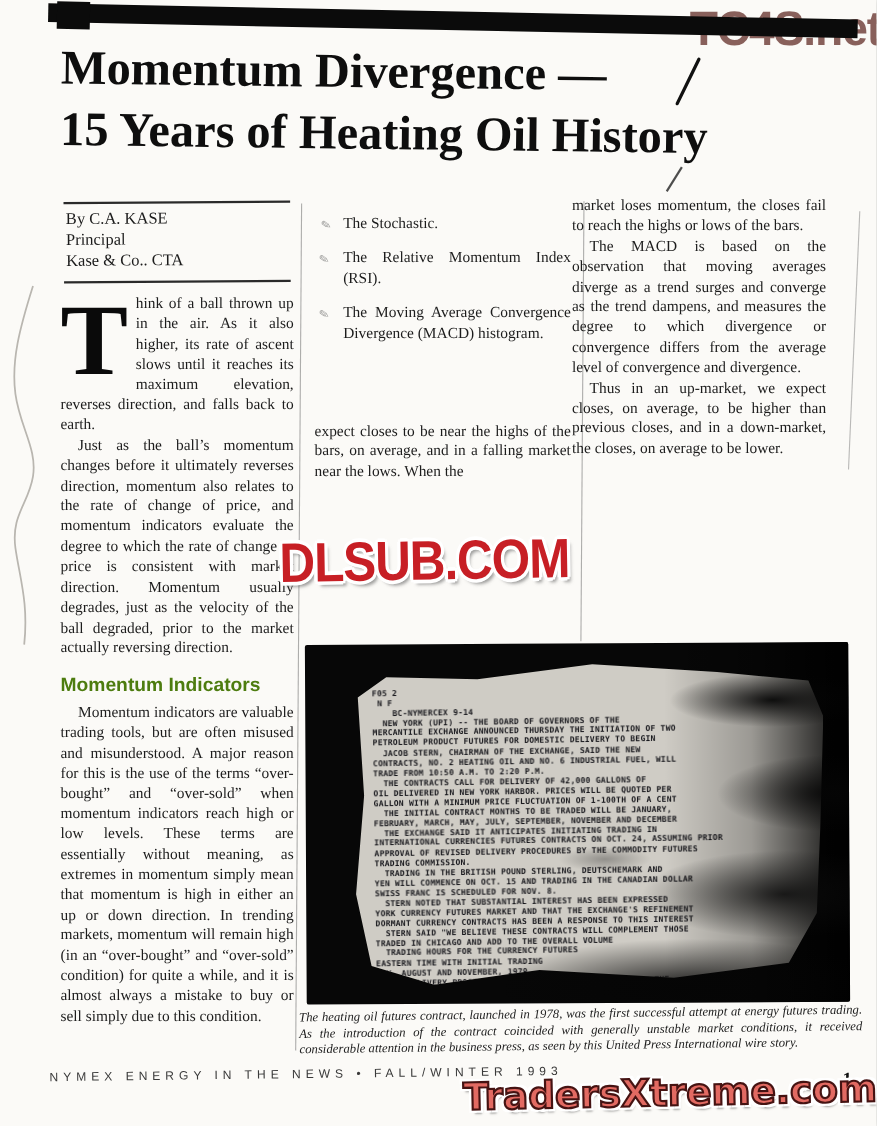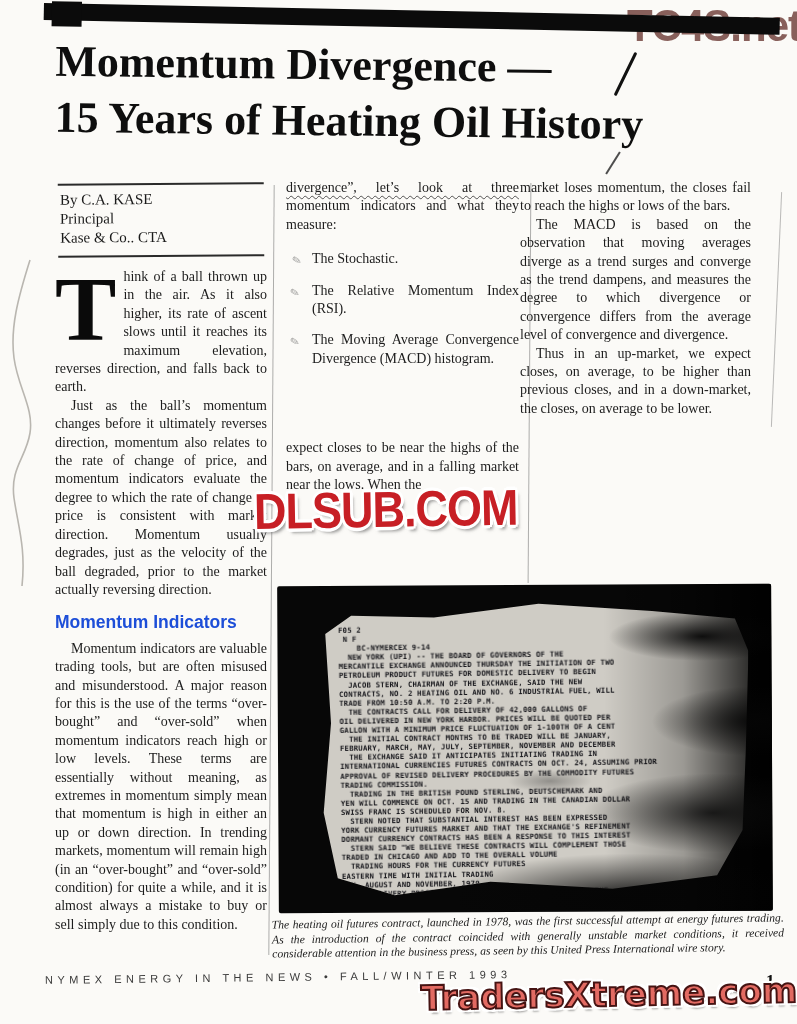--- a/index.html
+++ b/index.html
@@ -44,21 +44,21 @@
   
   .col{position:absolute;z-index:2;font-size:14px;line-height:18.4px;color:#1c1c1c;text-align:justify;}
   .col p{margin:0;}
   .col p.ind{text-indent:16px;}
   .col-left{left:55px;top:268px;width:212px;}
   .col-mid{left:286px;top:179px;width:233px;}
   .col-right{left:520px;top:179px;width:231px;}
   .dropcap{float:left;font-family:"Liberation Serif",serif;font-weight:bold;font-size:92px;line-height:74px;
            padding:4px 7px 0 0;color:#0a0a0a;}
   .mi-heading{font-family:"Liberation Sans",sans-serif;font-weight:bold;font-size:17.5px;
-              margin:14px 0 8px 0 !important;color:#1d4ed8;text-align:left;}
+              margin:14px 0 8px 0 !important;color:#4d7c0f;text-align:left;}
   .hand-underline{text-decoration:underline;text-decoration-style:wavy;
                   text-decoration-color:rgba(45,45,45,.8);text-decoration-thickness:1px;text-underline-offset:3px;}
   .bullets{margin:16px 0 6px 6px;}
   .bullet-item{display:flex;margin:0 0 13px 0;line-height:18.4px;}
   .bullet-icon{width:20px;flex:0 0 20px;color:rgba(80,80,80,.55);font-size:11px;transform:rotate(-12deg);}
   .wm-spacer{height:58px;}
   
   .clip-photo{position:absolute;left:278px;top:585px;width:494px;height:327px;background:#070707;
               z-index:4;transform:rotate(-0.3deg);border-radius:2px;overflow:hidden;}
   .paper{position:absolute;left:36px;top:16px;width:436px;height:298px;background:#cfccc5;
@@ -114,21 +114,20 @@
   <div class="vsep s2"></div>
 
   <div class="col col-left">
     <p><span class="dropcap">T</span><span>hink of a ball thrown up in the air.  As it also higher, its rate of ascent slows until it reaches its maximum elevation, reverses direction, and falls back to earth.</span></p>
     <p class="ind">Just as the ball’s momentum changes before it ultimately reverses direction, momentum also relates to the rate of change of price, and momentum indicators evaluate the degree to which the rate of change in price is consistent with market direction.  Momentum usually degrades, just as the velocity of the ball degraded, prior to the market actually reversing direction.</p>
     <p class="mi-heading">Momentum Indicators</p>
     <p class="ind">Momentum indicators are valuable trading tools, but are often misused and misunderstood.  A major reason for this is the use of the terms “over-bought” and “over-sold” when momentum indicators reach high or low levels.  These terms are essentially without meaning, as extremes in momentum simply mean that momentum is high in either an up or down direction.  In trending markets, momentum will remain high (in an “over-bought” and “over-sold” condition) for quite a while, and it is almost always a mistake to buy or sell simply due to this condition.</p>
   </div>
 
   <div class="col col-mid">
-    <p><span class="hand-underline">divergence”, let’s look at three</span><span> momentum indicators and what they measure:</span></p>
     <div class="bullets">
       <div class="bullet-item">
         <span class="bullet-icon">✎</span>
         <span>The Stochastic.</span>
       </div>
       <div class="bullet-item">
         <span class="bullet-icon">✎</span>
         <span>The Relative Momentum Index (RSI).</span>
       </div>
       <div class="bullet-item">

